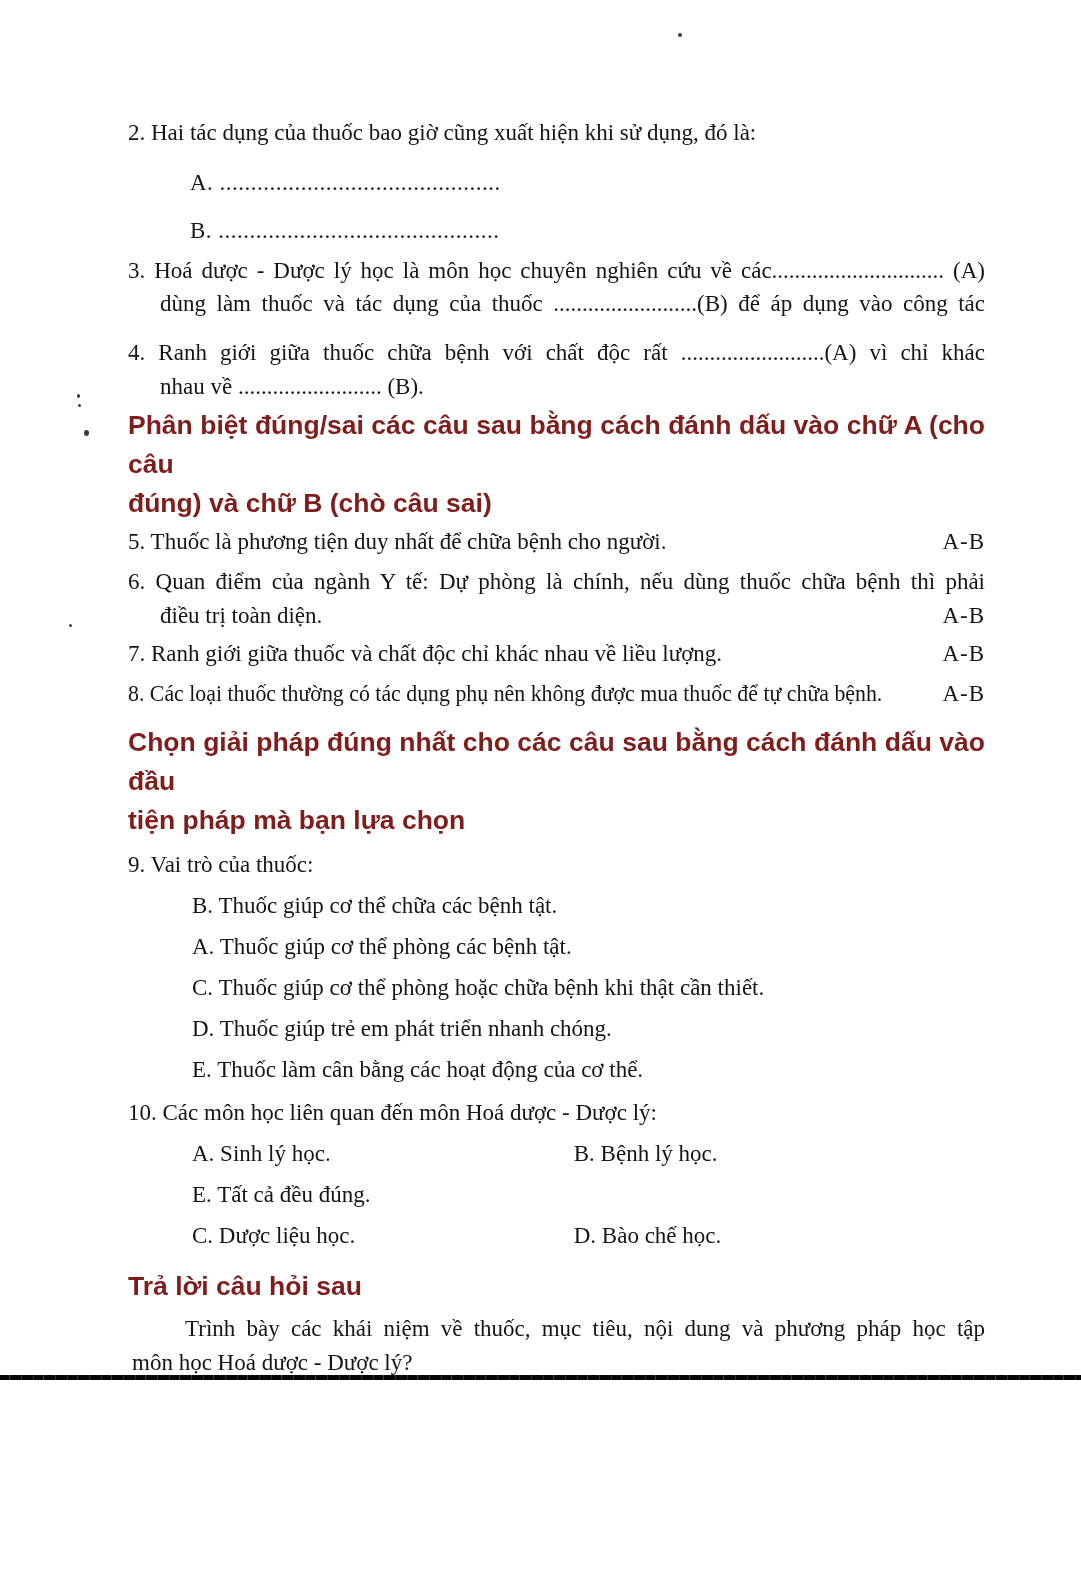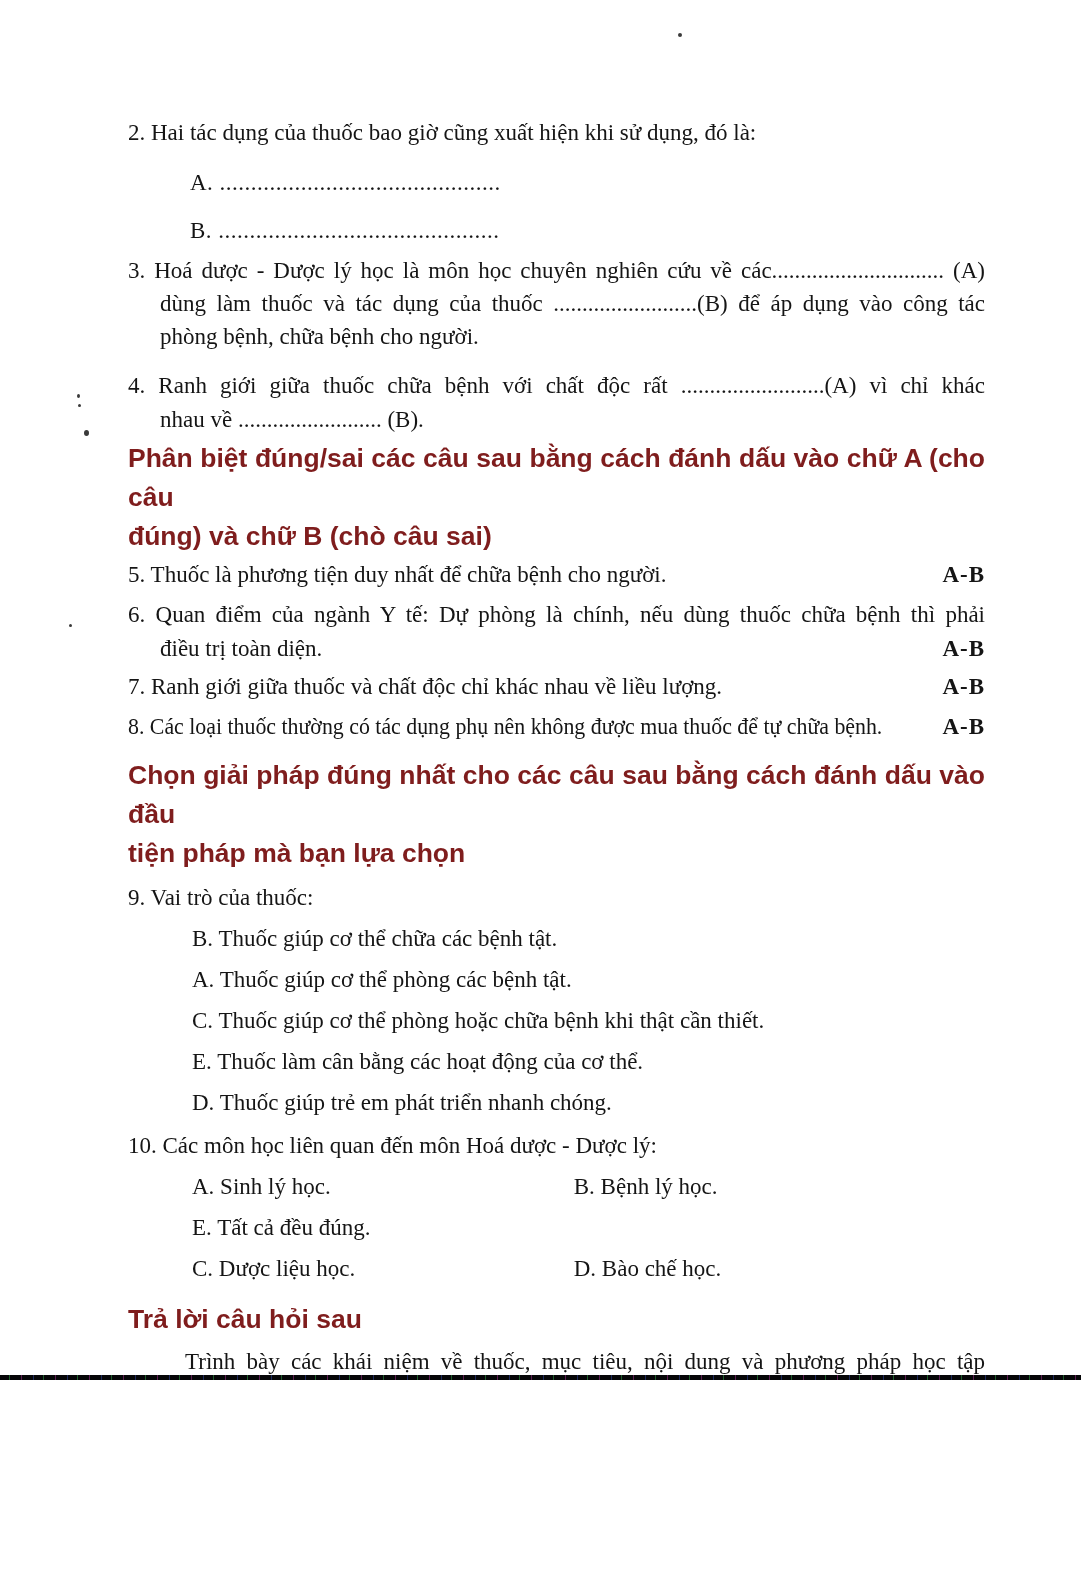--- a/index.html
+++ b/index.html
@@ -31,21 +31,20 @@
     font-size: 26.5px;
     line-height: 39px;
     color: #7f1d1d;
   }
   .row { position: relative; }
   .ab {
     position: absolute;
     right: 0;
     top: 0;
     letter-spacing: 1px;
-    font-weight: bold;
   }
   .condensed {
     display: inline-block;
     transform: scaleX(0.95);
     transform-origin: 0 50%;
     white-space: nowrap;
   }
   .opt { margin-left: 64px; margin-top: 7px; }
   .mcrow { margin-left: 64px; margin-top: 7px; }
   .mcrow .c1 { display: inline-block; width: 376px; }
@@ -81,21 +80,20 @@
 
   <div class="content">
 
     <div class="line">2. Hai tác dụng của thuốc bao giờ cũng xuất hiện khi sử dụng, đó là:</div>
     <div class="line dotline" style="margin-top:16px;">A. .............................................</div>
     <div class="line dotline" style="margin-top:14px;">B. .............................................</div>
 
     <div style="margin-top:6px;">
       <div class="line q3line jline">3. Hoá dược - Dược lý học là môn học chuyên nghiên cứu về các.............................. (A)</div>
       <div class="line q3line jline hang">dùng làm thuốc và tác dụng của thuốc .........................(B) để áp dụng vào công tác</div>
-      <div class="line q3line hang">phòng bệnh, chữa bệnh cho người.</div>
     </div>
 
     <div style="margin-top:16px;">
       <div class="line jline">4. Ranh giới giữa thuốc chữa bệnh với chất độc rất .........................(A) vì chỉ khác</div>
       <div class="line hang">nhau về ......................... (B).</div>
     </div>
 
     <div class="heading" style="margin-top:2px;">
       <div class="jline">Phân biệt đúng/sai các câu sau bằng cách đánh dấu vào chữ A (cho câu</div>
       <div>đúng) và chữ B (chò câu sai)</div>
@@ -126,22 +124,22 @@
 
     <div class="heading" style="margin-top:12px;">
       <div class="jline">Chọn giải pháp đúng nhất cho các câu sau bằng cách đánh dấu vào đầu</div>
       <div>tiện pháp mà bạn lựa chọn</div>
     </div>
 
     <div class="line" style="margin-top:8px;">9. Vai trò của thuốc:</div>
     <div class="line opt">B. Thuốc giúp cơ thể chữa các bệnh tật.</div>
     <div class="line opt">A. Thuốc giúp cơ thể phòng các bệnh tật.</div>
     <div class="line opt">C. Thuốc giúp cơ thể phòng hoặc chữa bệnh khi thật cần thiết.</div>
+    <div class="line opt">D. Thuốc giúp trẻ em phát triển nhanh chóng.</div>
     <div class="line opt">E. Thuốc làm cân bằng các hoạt động của cơ thể.</div>
-    <div class="line opt">D. Thuốc giúp trẻ em phát triển nhanh chóng.</div>
 
     <div class="line" style="margin-top:9px;">10. Các môn học liên quan đến môn Hoá dược - Dược lý:</div>
     <div class="mcrow">
       <span class="c1">A. Sinh lý học.</span>
       <span>B. Bệnh lý học.</span>
     </div>
     <div class="mcrow">
       <span class="c1">E. Tất cả đều đúng.</span>
       <span></span>
     </div>

